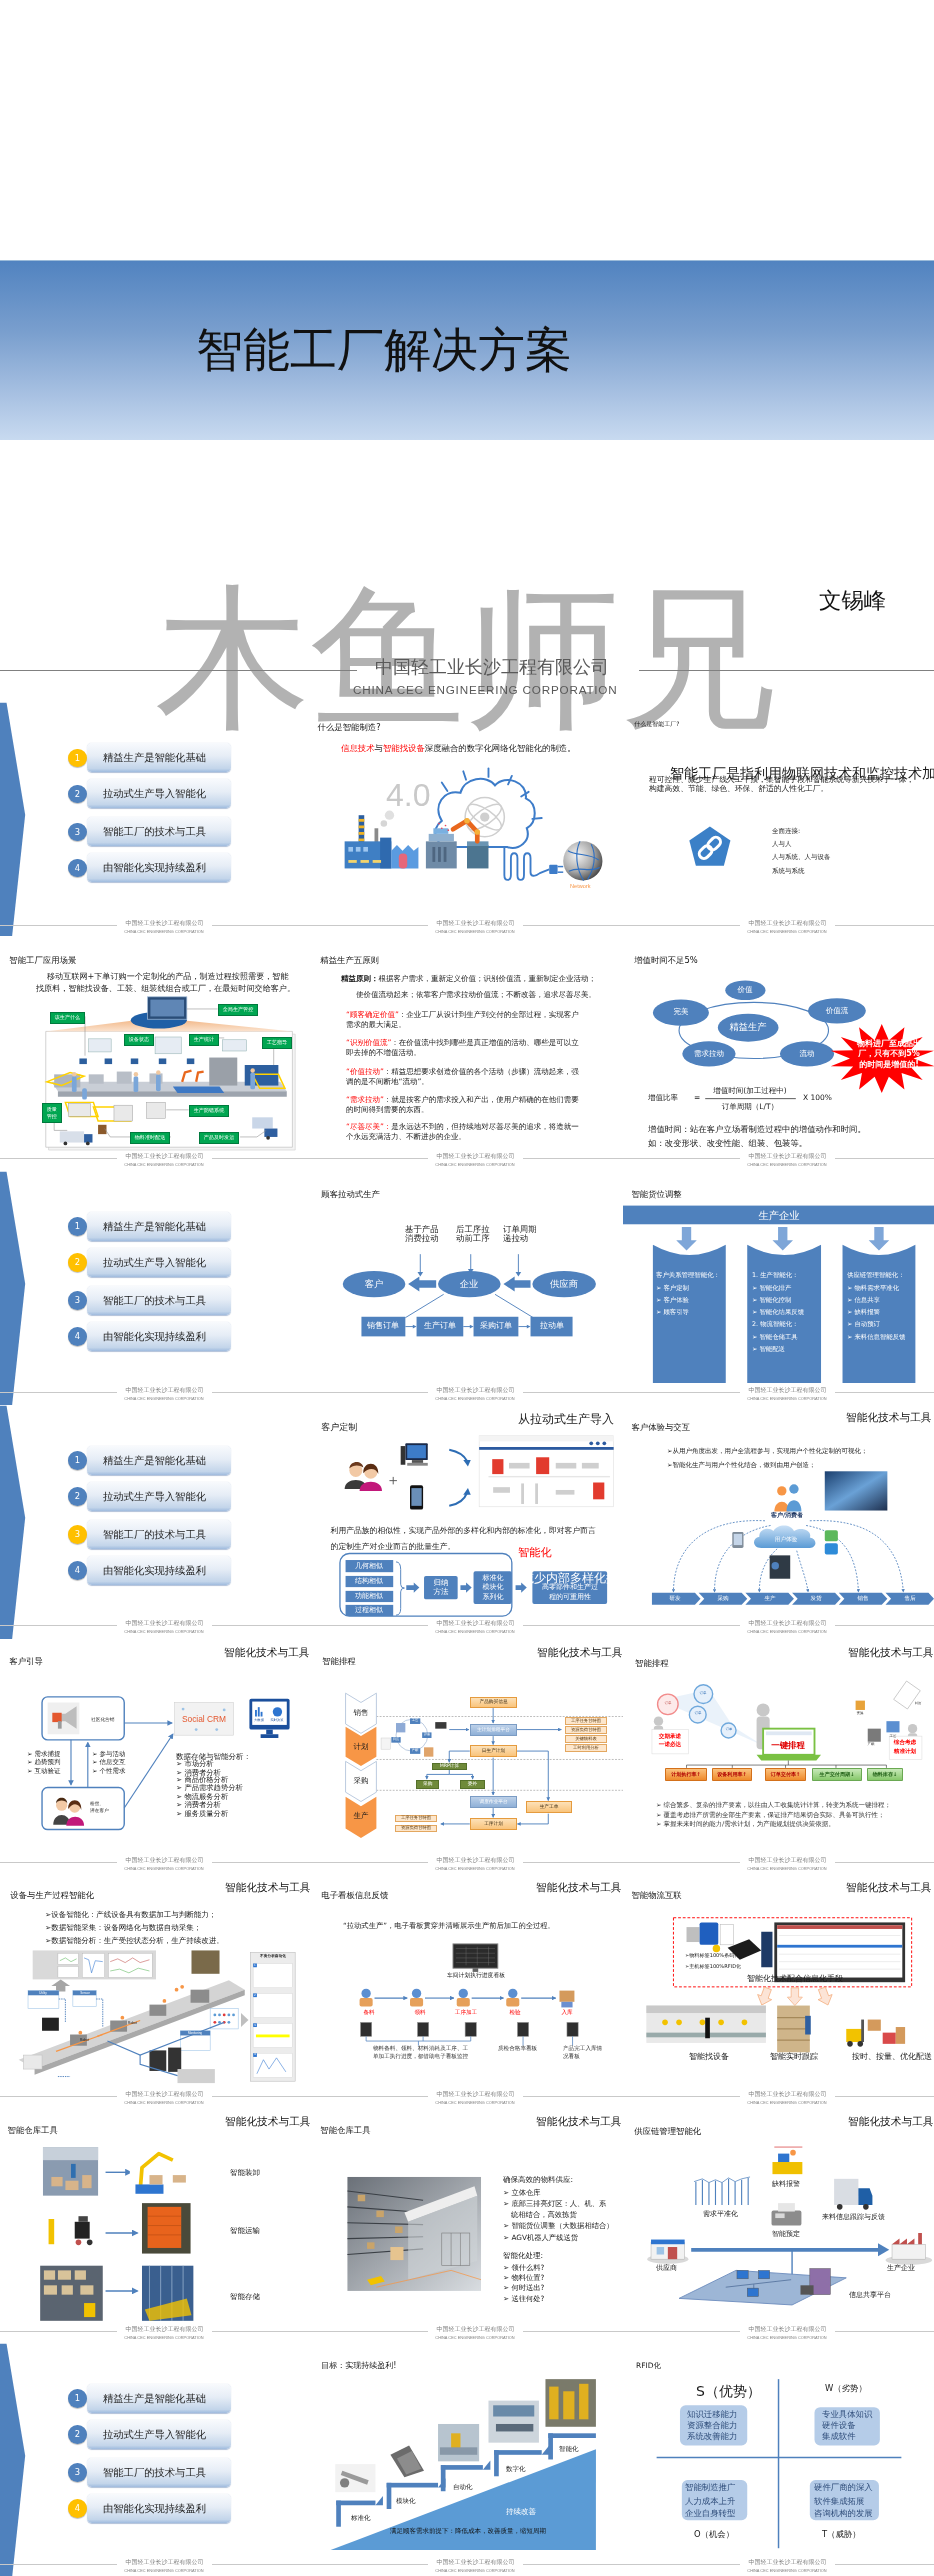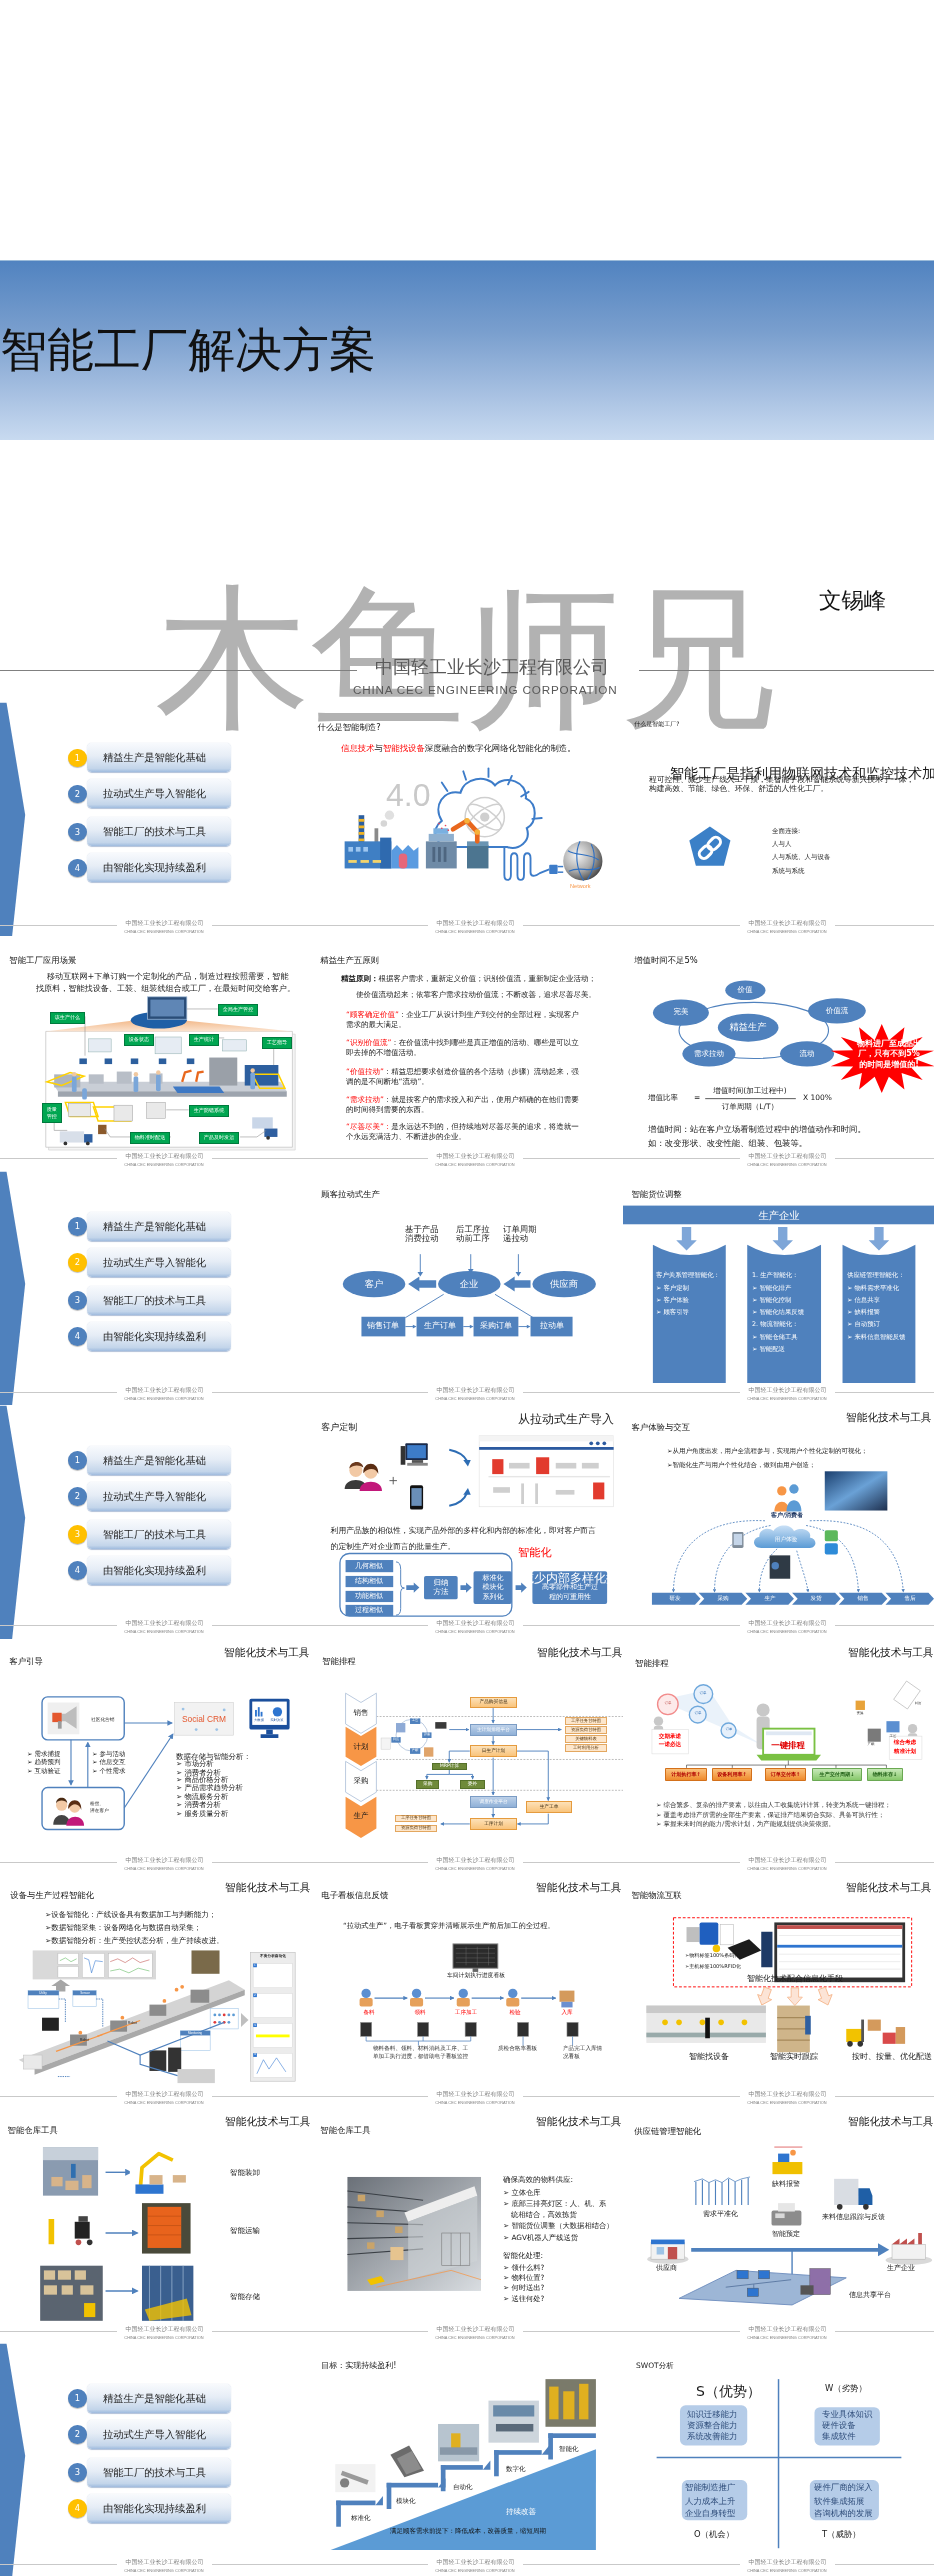--- a/index.html
+++ b/index.html
@@ -18,21 +18,21 @@
 
 .ft{position:absolute;left:0;top:0;width:312px;height:234px;}
 .r4 .ft{top:2.8px}.r5 .ft{top:3.7px}.r6 .ft{top:4.7px}.r7 .ft{top:4.7px}
 .ft-l,.ft-r{position:absolute;top:224px;height:0.9px;background:#c9c9c9;}
 .ft-l{left:0;width:117px}.ft-r{left:212px;width:100px}
 .ft-cn{position:absolute;top:219px;left:118px;width:93px;text-align:center;font-size:6px;color:#7f7f7f;line-height:1;white-space:nowrap;}
 .ft-en{position:absolute;top:229px;left:108px;width:112px;text-align:center;font-size:3.9px;color:#7f7f7f;line-height:1;white-space:nowrap;font-family:"Liberation Sans",sans-serif;}
 
 .title-slide{position:absolute;left:0;top:0;width:934px;height:701px;z-index:2;}
 .band{position:absolute;left:0;top:260px;width:934px;height:180px;background:linear-gradient(#5183c0 0%,#7a9fce 40%,#a8c1e2 75%,#c8daf0 100%);border-top:0.9px solid #9bbbd9;}
-.doc-title{left:0;width:768px;top:326px;font-size:47px;color:#111;}
+.doc-title{left:0;width:768px;text-align:center;top:326px;font-size:47px;color:#111;}
 .doc-author{left:819px;top:589px;font-size:22.4px;color:#111;}
 .tline{position:absolute;top:670px;height:0.9px;background:#808080;}
 .tl{left:0;width:357px}.tr{left:639px;width:295px}
 .t-cn{left:375px;top:658px;font-size:18px;color:#595959;}
 .t-en{left:353px;top:684px;font-size:11.7px;color:#595959;font-family:"Liberation Sans",sans-serif;letter-spacing:0.8px;}
 .watermark{left:155px;top:581px;font-size:155px;color:#b2b2b2;z-index:1;}
 
 .agw{position:absolute;left:0;top:0;width:312px;height:234px;}
 .r2 .agw{top:1.9px}.r3 .agw{top:2.8px}.r7 .agw{top:6.5px}
 .agbar{position:absolute;left:0;top:0;}
@@ -1539,21 +1539,21 @@
   <svg class="g" viewBox="0 0 334 250">
     <line x1="166.5" y1="47" x2="166.5" y2="228" stroke="#4f81bd" stroke-width="1.6"></line>
     <line x1="36" y1="131" x2="298" y2="131" stroke="#4f81bd" stroke-width="1.6"></line>
     <g fill="#a9c4e4" opacity=".85">
       <rect x="61" y="75" width="72" height="43" rx="6"></rect>
       <rect x="205" y="77" width="70" height="41" rx="6"></rect>
       <rect x="63" y="155" width="70" height="43" rx="6"></rect>
       <rect x="200" y="155" width="74" height="43" rx="6"></rect>
     </g>
   </svg>
-  <div class="a" style="left:13px;top:27px;font-size:7.5px">SWOT分析</div>
+  <div class="a" style="left:13px;top:27px;font-size:7.5px">RFID化</div>
   <div class="a" style="left:73px;top:49px;font-size:14px">S（优势）</div>
   <div class="a" style="left:202px;top:49px;font-size:8.4px">W（劣势）</div>
   <div class="a" style="left:71px;top:195px;font-size:8.4px">O（机会）</div>
   <div class="a" style="left:199px;top:195px;font-size:8.4px">T（威胁）</div>
   <div class="a sw" style="left:64px;top:75px">知识迁移能力</div>
   <div class="a sw" style="left:64px;top:86px">资源整合能力</div>
   <div class="a sw" style="left:64px;top:97px">系统改善能力</div>
   <div class="a sw" style="left:199px;top:75px">专业具体知识</div>
   <div class="a sw" style="left:199px;top:86px">硬件设备</div>
   <div class="a sw" style="left:199px;top:97px">集成软件</div>

